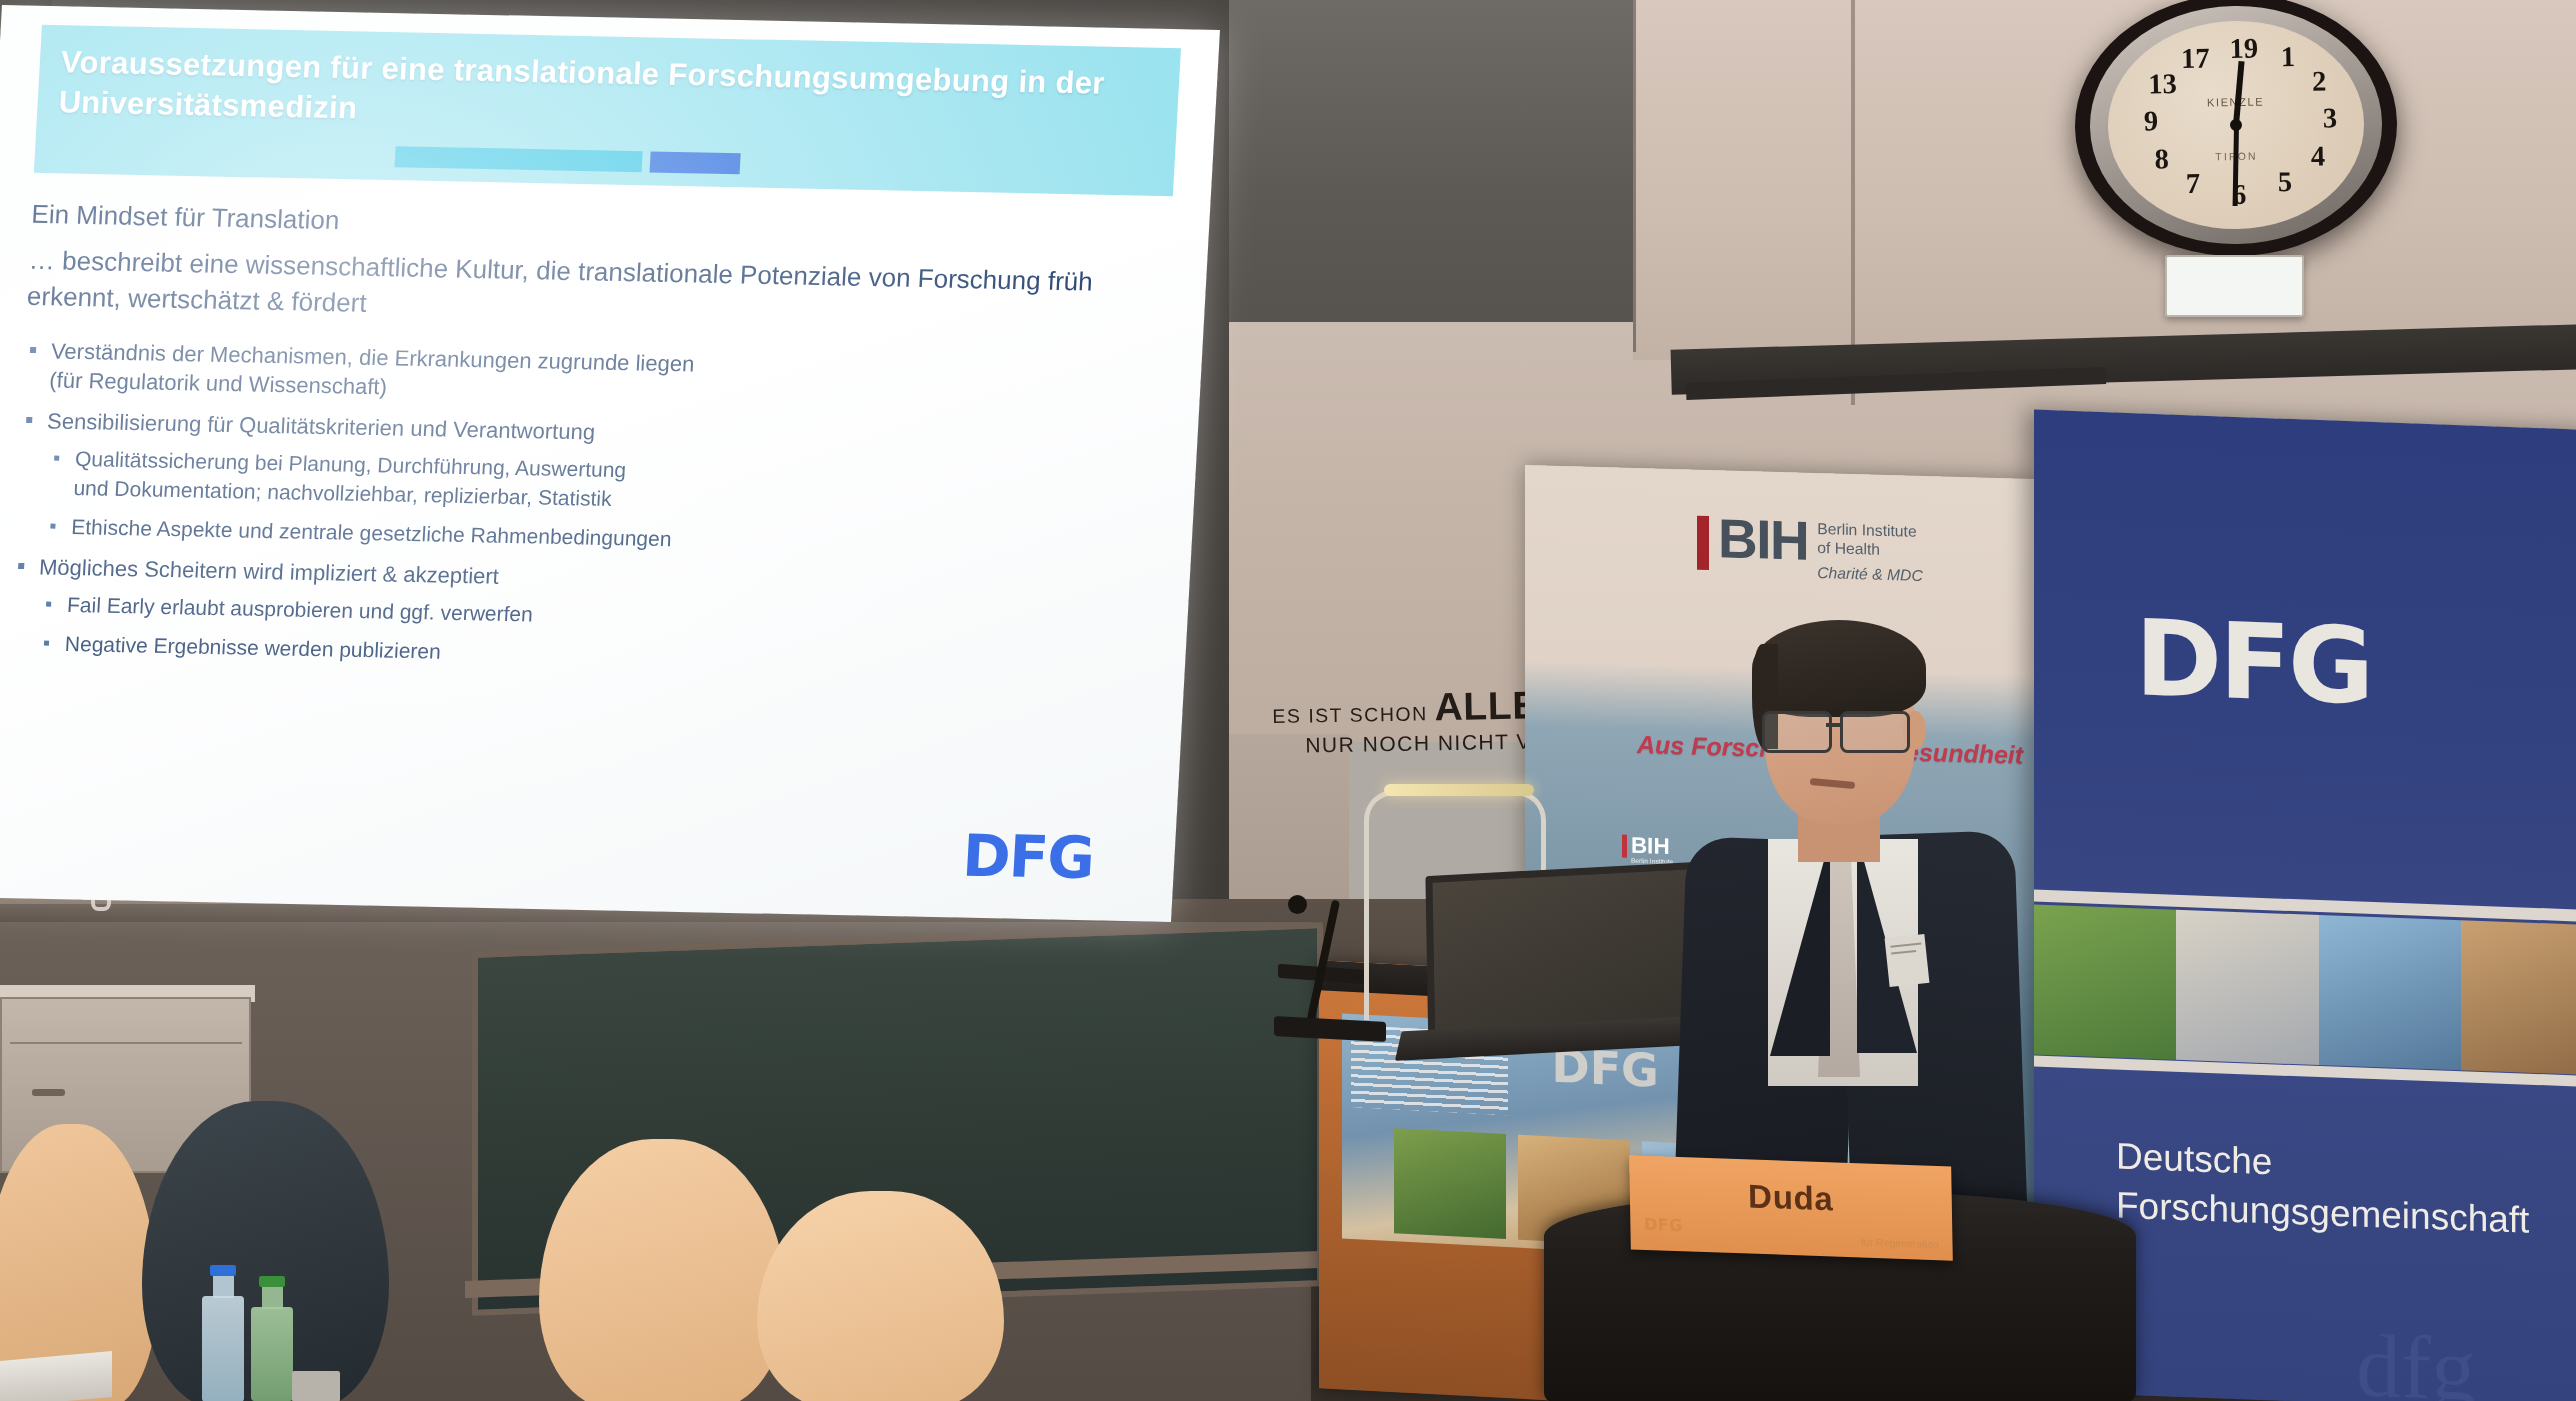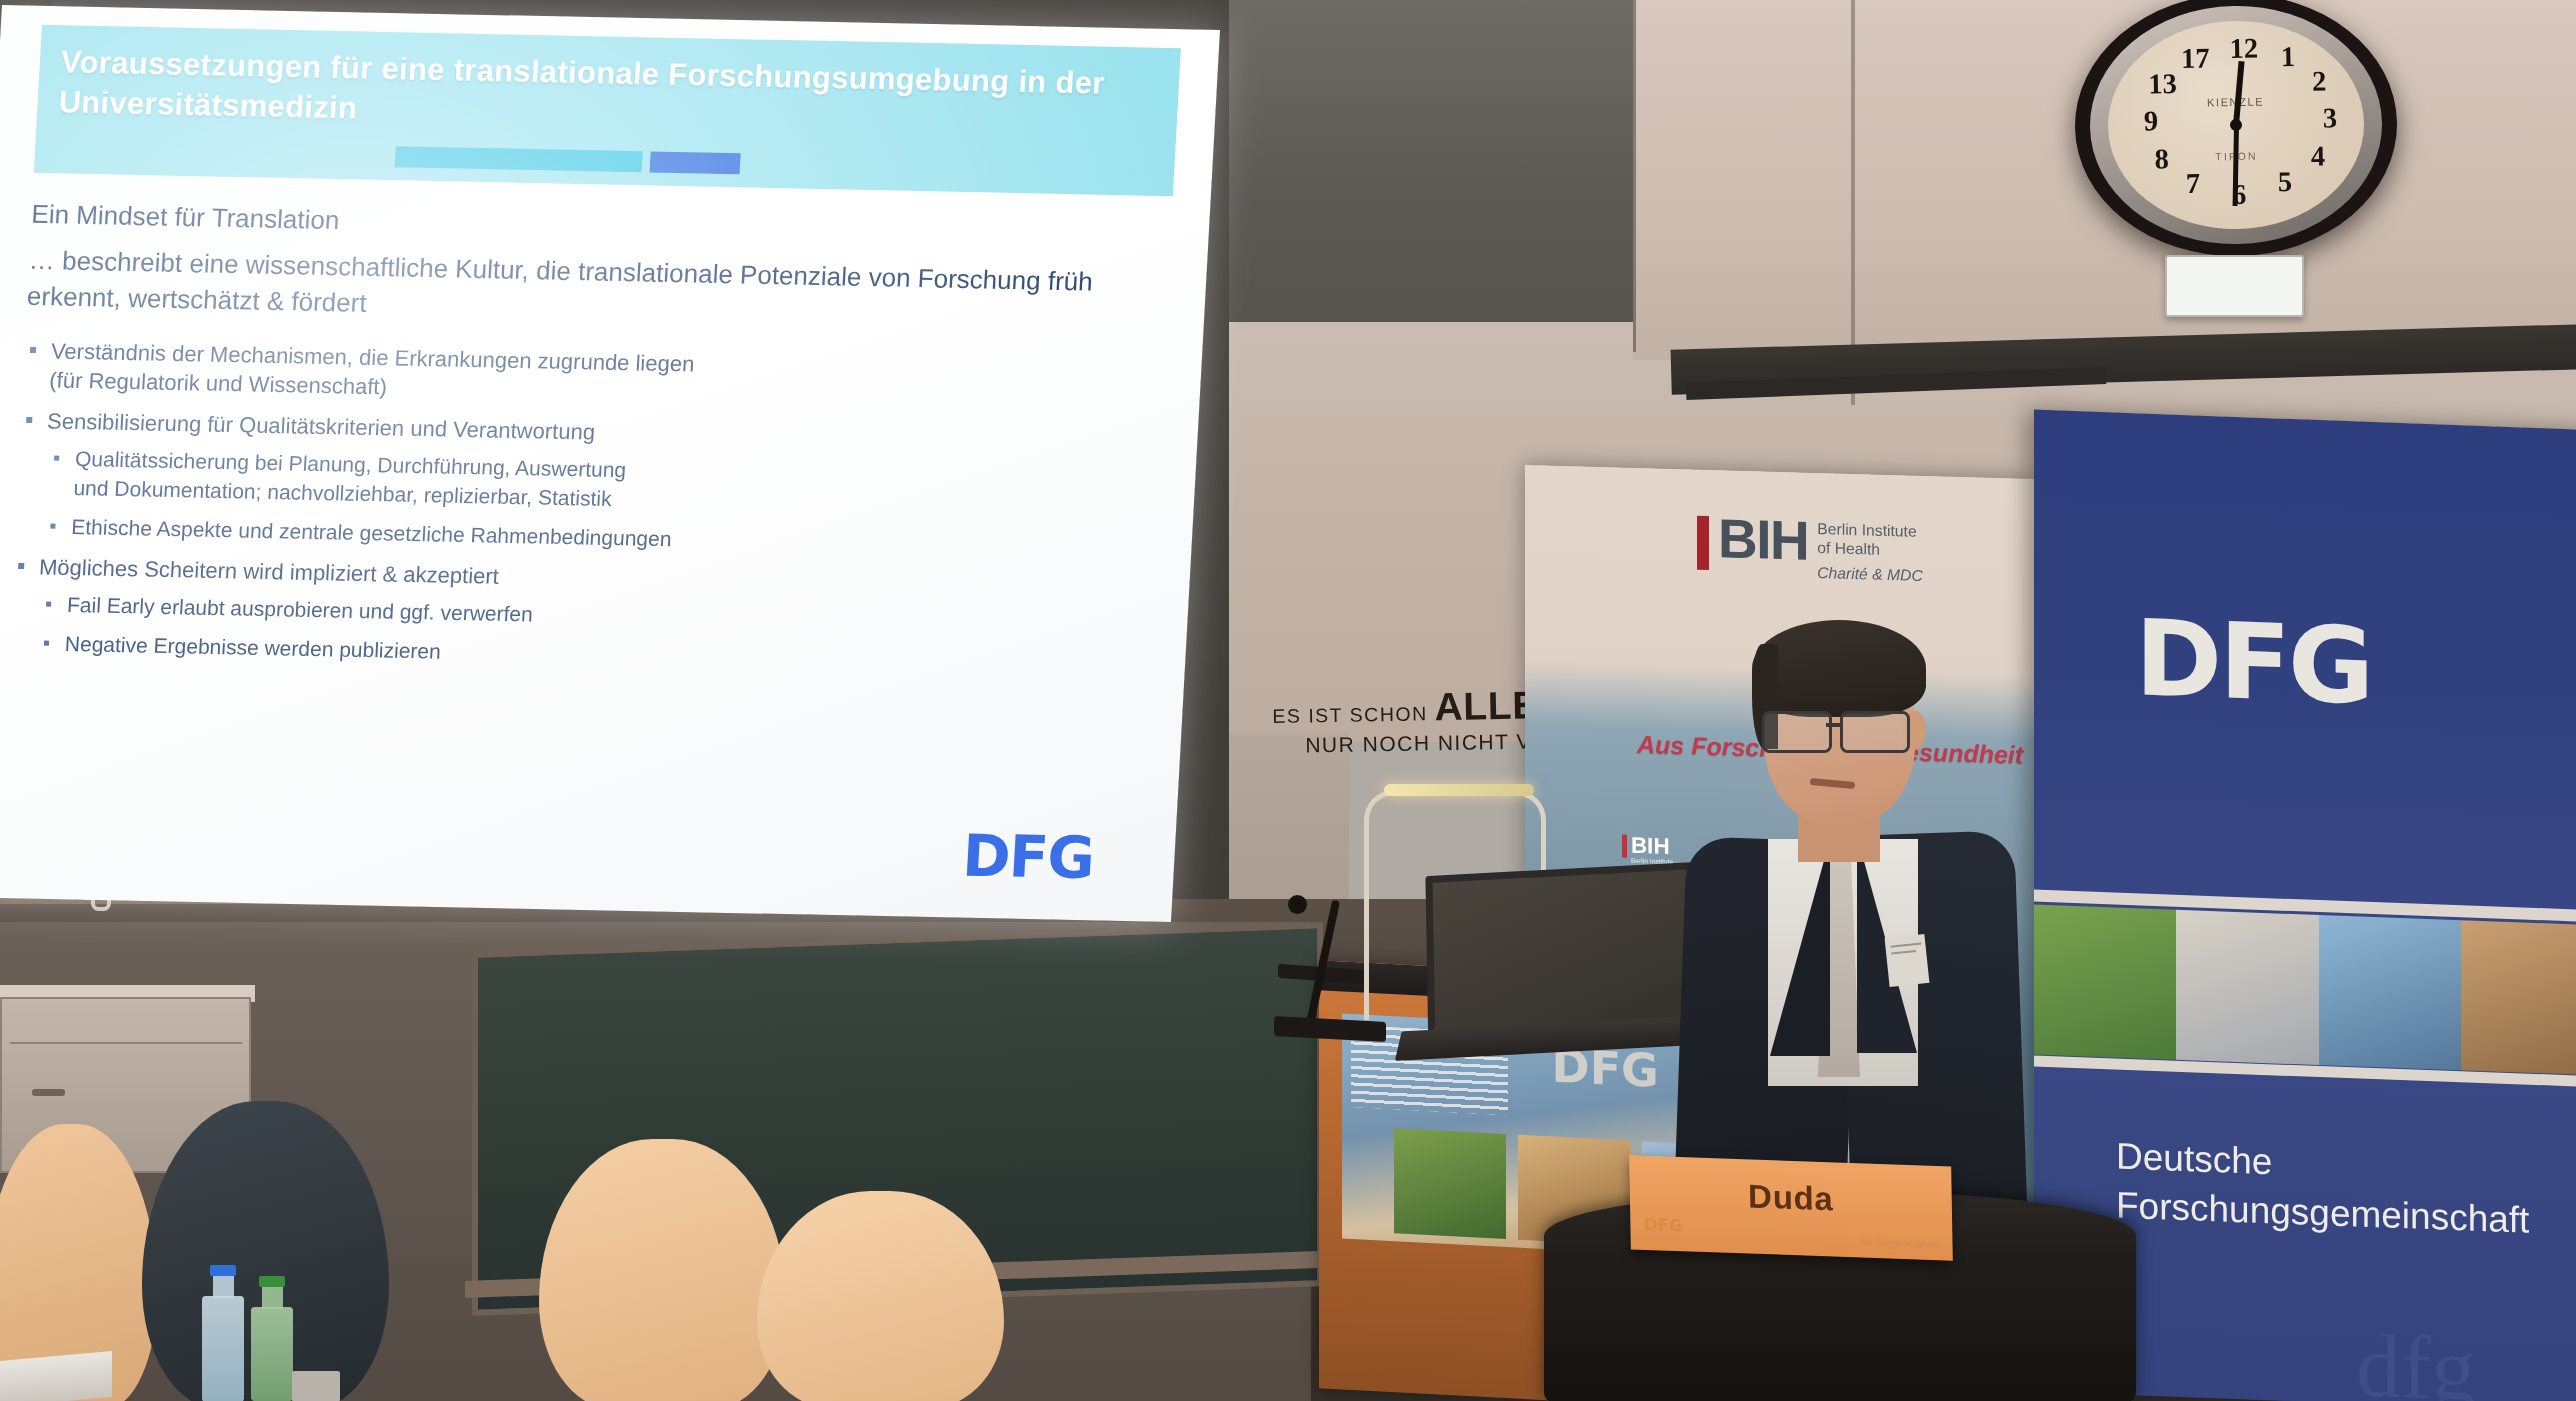--- a/index.html
+++ b/index.html
@@ -418,21 +418,21 @@
       </div>
 
       <div class="dfg-slide">DFG</div>
       <div class="slide-glow"></div>
     </div>
   </div>
 
   <div id="clock">
     <div class="bezel"></div>
     <div class="face">
-      <div class="num" style="left:48%;top:6%">12</div>
+      <div class="num" style="left:48%;top:6%">19</div>
       <div class="num" style="left:68%;top:10%">1</div>
       <div class="num" style="left:80%;top:22%">2</div>
       <div class="num" style="left:84%;top:40%">3</div>
       <div class="num" style="left:79%;top:58%">4</div>
       <div class="num" style="left:66%;top:70%">5</div>
       <div class="num" style="left:48%;top:76%">6</div>
       <div class="num" style="left:30%;top:70%">7</div>
       <div class="num" style="left:18%;top:58%">8</div>
       <div class="num" style="left:14%;top:40%">9</div>
       <div class="num" style="left:16%;top:22%">13</div>

